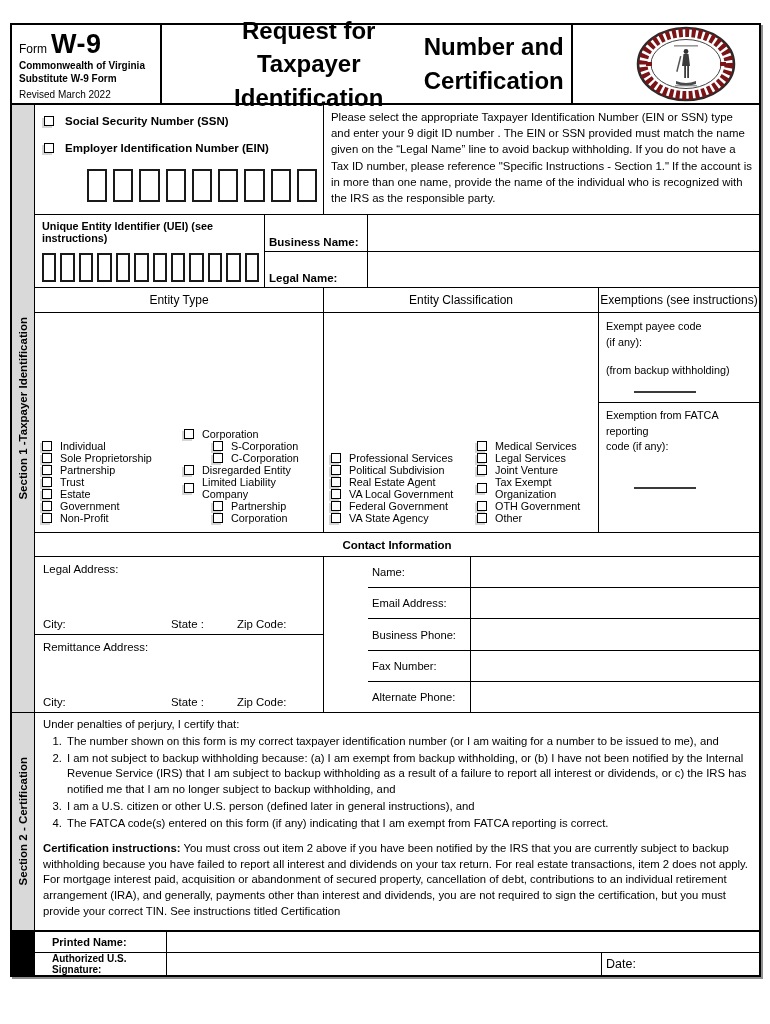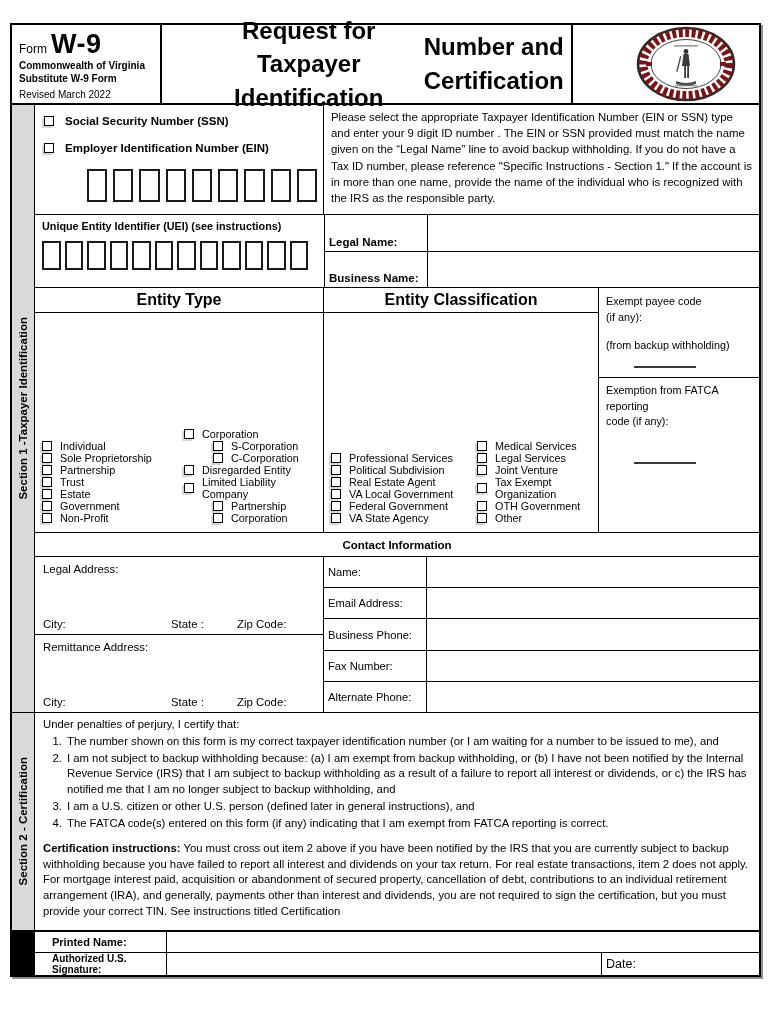--- a/index.html
+++ b/index.html
@@ -30,45 +30,45 @@
   .vlabel { writing-mode:vertical-rl; transform:rotate(180deg); font-weight:bold; font-size:11.5px; white-space:nowrap; }
   
   .s1-main { flex:1; display:flex; flex-direction:column; }
   .rowA { display:flex; height:110px; border-bottom:1.5px solid #000; flex:none; }
   .rowA-left { width:289px; flex:none; border-right:1.5px solid #000; padding:10px 6px 6px 9px; }
   .checkline { display:flex; align-items:center; gap:11px; font-weight:bold; font-size:11.5px; margin-bottom:15px; }
   .idboxes { display:flex; gap:6px; margin-left:43px; }
   .idbox { width:24px; height:33px; border:2px solid #1a1a1a; background:#fff; }
   .rowA-right { flex:1; padding:4px 7px; font-size:11.4px; line-height:1.42; }
   .rowB { display:flex; height:73px; border-bottom:1.5px solid #000; flex:none; }
-  .rowB-left { width:290px; flex:none; border-right:1.5px solid #000; padding:5px 5px 4px 7px; }
+  .rowB-left { width:230px; flex:none; border-right:1.5px solid #000; padding:5px 5px 4px 7px; }
   .uei-label { font-weight:bold; font-size:10.8px; }
   .ueiboxes { display:flex; gap:4px; margin-top:9px; }
   .ueibox { width:18.5px; height:29px; border:2px solid #1a1a1a; background:#fff; }
   .rowB-right { flex:1; display:flex; flex-direction:column; }
   .nrow { flex:1; display:flex; }
   .nrow:first-child { border-bottom:1.5px solid #000; }
   .nlabel { width:103px; flex:none; border-right:1.5px solid #000; display:flex; align-items:flex-end; padding:2px 4px 3px; font-weight:bold; font-size:11.5px; }
   .ninput { flex:1; }
   .rowC { display:flex; height:245px; border-bottom:1.5px solid #000; flex:none; }
   .colET { width:289px; flex:none; border-right:1.5px solid #000; display:flex; flex-direction:column; }
   .colEC { width:275px; flex:none; border-right:1.5px solid #000; display:flex; flex-direction:column; }
   .colEX { flex:1; display:flex; flex-direction:column; }
-  .colhdr { height:25px; flex:none; border-bottom:1.5px solid #000; display:flex; align-items:center; justify-content:center; font-weight:bold; font-size:16px; }
+  .colhdr { height:25px; flex:none; border-bottom:1.5px solid #000; display:flex; align-items:center; justify-content:center; font-weight:normal; font-size:12px; }
   .cbgrid { flex:1; display:flex; padding:3px 2px 8px 7px; }
   .cbcol { display:flex; flex-direction:column; justify-content:flex-end; }
   .cbcol.w1 { width:142px; } .cbcol.w2 { flex:1; }
   .cbcol.c1 { width:146px; } .cbcol.c2 { flex:1; }
   .cbitem { display:flex; align-items:center; gap:8px; font-size:10.8px; }
   .cbitem.indent { margin-left:29px; }
   .ex1 { height:90px; flex:none; border-bottom:1.5px solid #000; padding:5px 7px; font-size:10.8px; line-height:1.5; }
   .ex2 { flex:1; padding:5px 7px; font-size:10.8px; line-height:1.45; }
   .uline { width:62px; border-bottom:2px solid #3a3a3a; }
   .contact-hdr { height:24px; flex:none; border-bottom:1.5px solid #000; display:flex; align-items:center; justify-content:center; font-weight:bold; font-size:11.5px; }
-  .rowE { display:flex; height:155px; flex:none; }
+  .rowE { display:flex; height:155px; flex:none;gap:44px; }
   .rowE-left { width:289px; flex:none; border-right:1.5px solid #000; display:flex; flex-direction:column; }
   .addr { flex:1; position:relative; padding:6px 8px; font-size:11.4px; }
   .addr.first { border-bottom:1.5px solid #000; }
   .csz { position:absolute; left:8px; right:6px; bottom:4px; display:flex; font-size:11.4px; }
   .csz .city { width:128px; } .csz .state { width:66px; }
   .rowE-right { flex:1; display:flex; flex-direction:column; }
   .frow { flex:1; display:flex; border-bottom:1.5px solid #000; }
   .frow:last-child { border-bottom:none; }
   .flabel { width:103px; flex:none; border-right:1.5px solid #000; display:flex; align-items:center; padding:0 4px; font-size:11.2px; }
   .finput { flex:1; }
@@ -175,25 +175,25 @@
             <span class="ueibox"></span>
             <span class="ueibox"></span>
             <span class="ueibox"></span>
             <span class="ueibox"></span>
             <span class="ueibox"></span>
             <span class="ueibox"></span>
           </div>
         </div>
         <div class="rowB-right">
           <div class="nrow">
+            <div class="nlabel">Business Name:</div>
+            <div class="ninput"></div>
+          </div>
+          <div class="nrow">
             <div class="nlabel">Legal Name:</div>
-            <div class="ninput"></div>
-          </div>
-          <div class="nrow">
-            <div class="nlabel">Business Name:</div>
             <div class="ninput"></div>
           </div>
         </div>
       </div>
 
       <div class="rowC">
         <div class="colET">
           <div class="colhdr">Entity Type</div>
           <div class="cbgrid">
             <div class="cbcol w1">
@@ -309,20 +309,21 @@
                   <span>OTH Government</span>
                 </div>
               <div class="cbitem">
                   <span class="cb"></span>
                   <span>Other</span>
                 </div>
             </div>
           </div>
         </div>
         <div class="colEX">
+          <div class="colhdr">Exemptions (see instructions)</div>
           <div class="ex1">
             <div>Exempt payee code</div>
             <div>(if any):</div>
             <div style="margin-top:12px;">(from backup withholding)</div>
             <div class="uline" style="margin:12px 0 0 28px;"></div>
           </div>
           <div class="ex2">
             <div>Exemption from FATCA reporting</div>
             <div>code (if any):</div>
             <div class="uline" style="margin:32px 0 0 28px;"></div>

